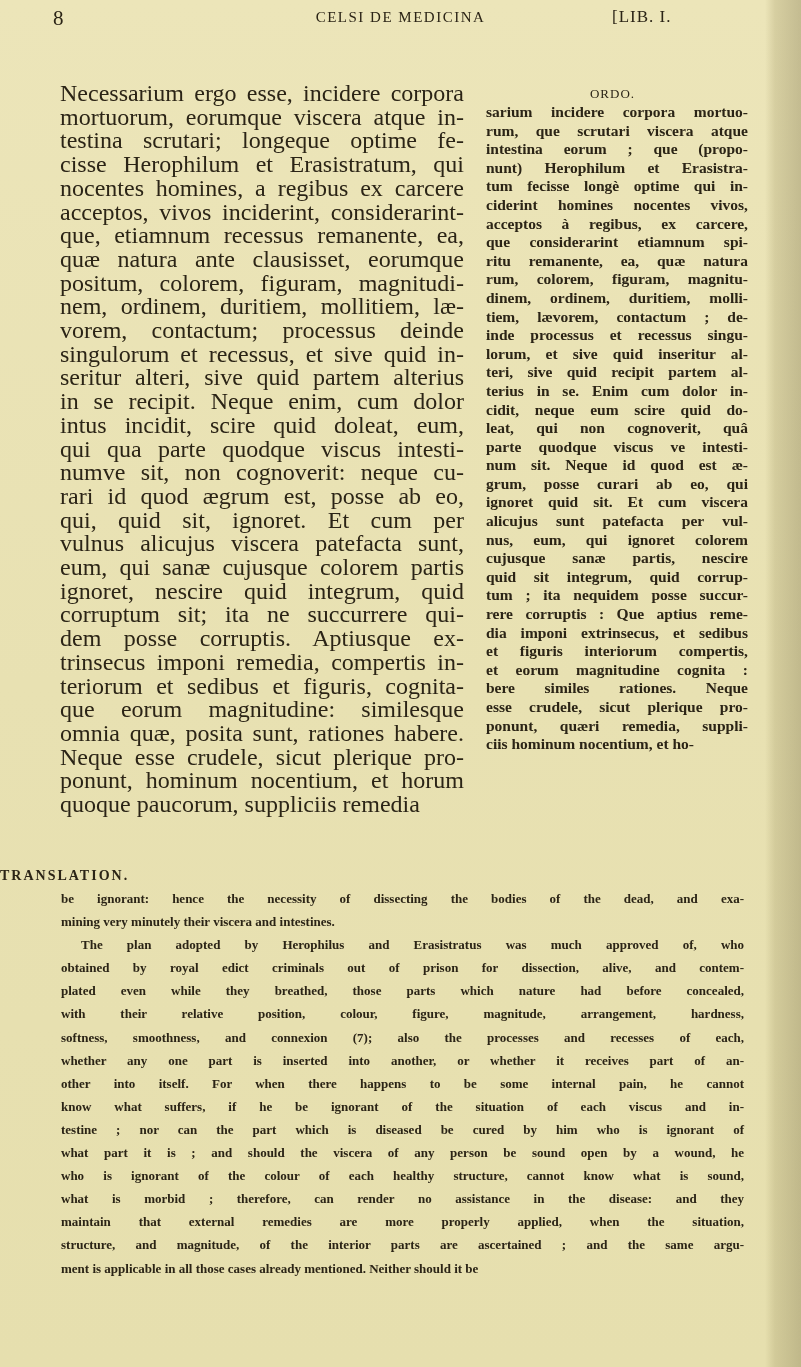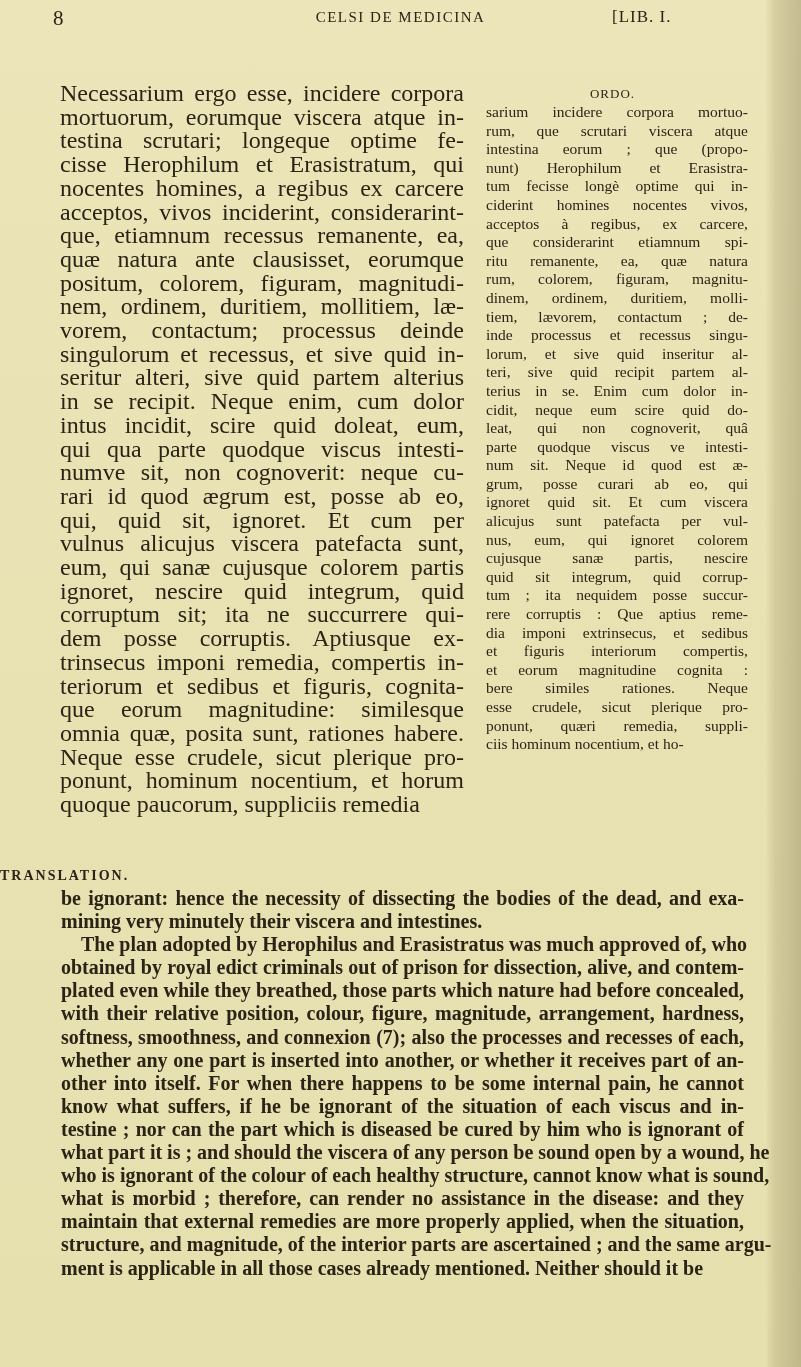--- a/index.html
+++ b/index.html
@@ -52,31 +52,31 @@
     .latin .line.last, .ordo .line.last, .trans .line.last { text-align-last: left; }
     .ordo-title {
       position: absolute; left: 480px; top: 86px; width: 265px;
       text-align: center;
       font-size: 13px; letter-spacing: 1px; font-weight: normal;
     }
     .ordo {
       position: absolute;
       left: 486px; top: 103px; width: 262px;
       font-size: 15.5px; line-height: 18.6px;
-      font-weight: normal;
+      font-weight: bold;
       text-align: justify;
     }
     .trans-title {
       position: absolute; left: 0; top: 868px; width: 801px;
       font-size: 14px; letter-spacing: 2px; font-weight: bold;
     }
     .trans {
       position: absolute;
       left: 61px; top: 887px; width: 683px;
-      font-size: 20px; line-height: 23.1px; font-weight: bold;
+      font-size: 13px; line-height: 23.1px; font-weight: bold;
       text-align: justify;
     }
     .trans .indent { text-indent: 0; padding-left: 20px; }
   </style>
 </head>
 <body>
 
 <div class="page">
 
   <div class="running-head">

